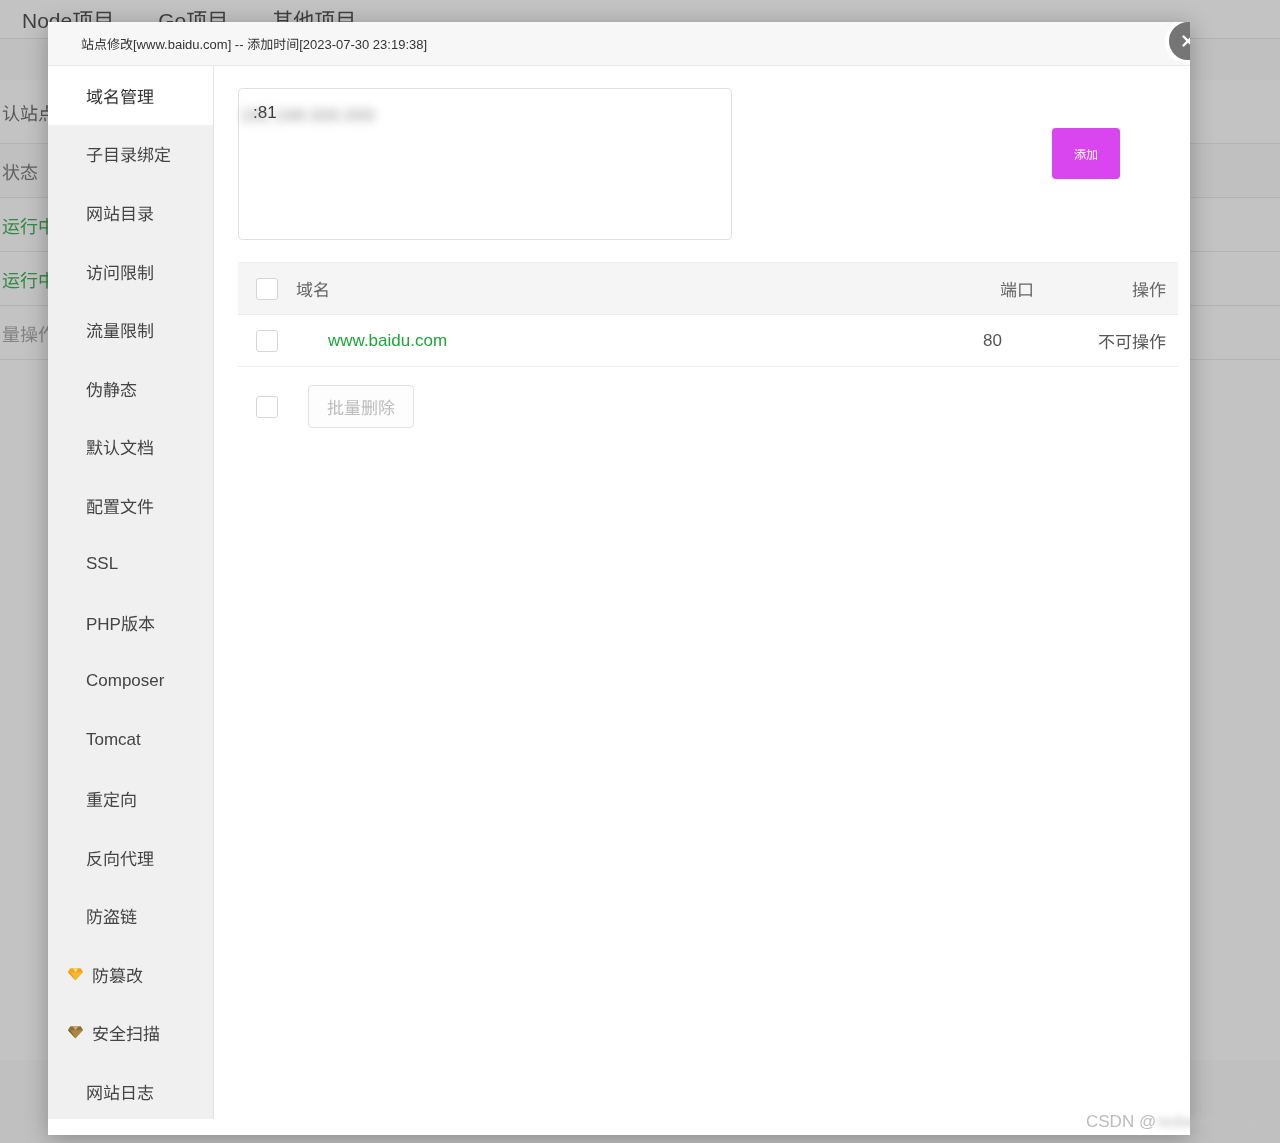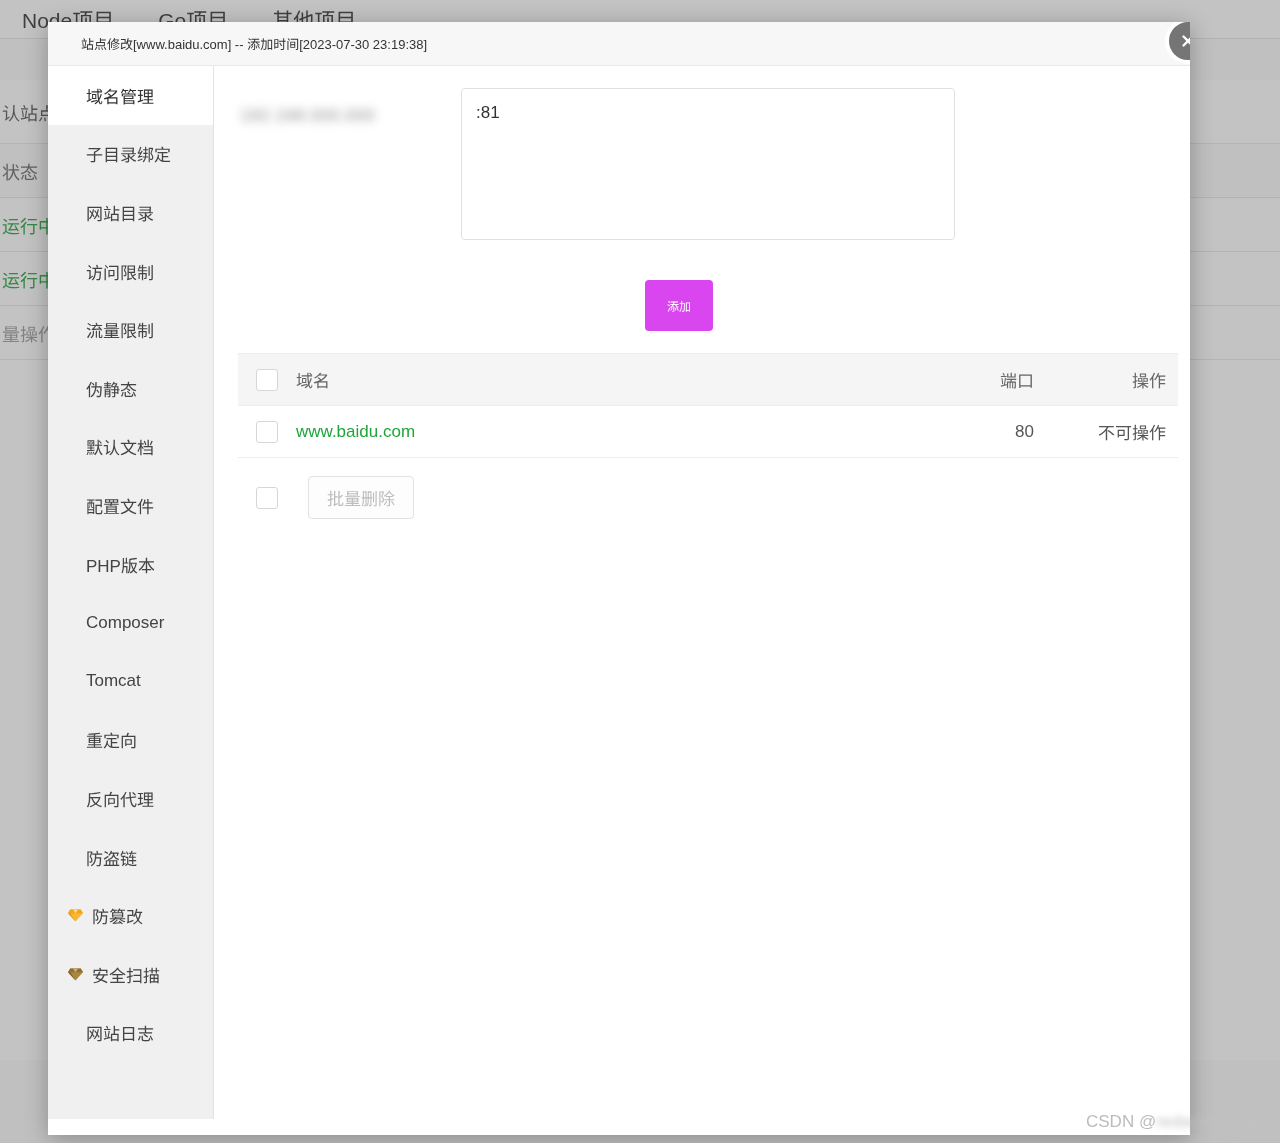--- a/index.html
+++ b/index.html
@@ -139,22 +139,21 @@
   
   .main {
     flex: 1 1 auto;
     background: #ffffff;
     padding: 22px 26px 0 24px;
     box-sizing: border-box;
     position: relative;
   }
   .add-zone {
     display: flex;
-    align-items: center;
-    flex-direction: column;
+    align-items: flex-start;
   }
   .domain-textarea {
     width: 494px;
     height: 152px;
     box-sizing: border-box;
     border: 1px solid #e0e0e0;
     border-radius: 4px;
     padding: 12px 14px;
     font-size: 17px;
     color: #333;
@@ -208,21 +207,21 @@
     align-items: center;
     height: 52px;
     box-sizing: border-box;
     border-bottom: 1px solid #ededed;
     font-size: 17px;
   }
   .tbl-row.head {
     background: #f5f5f5;
     color: #666;
   }
-  .tbl-row.body { background: #ffffff; color: #555; }
+  .tbl-row.body { background: #ffffff; color: #555; gap: 32px; }
   .c-check { width: 58px; flex: 0 0 58px; display: flex; justify-content: center; }
   .c-domain { flex: 1 1 auto; padding-left: 0; }
   .c-port { width: 120px; flex: 0 0 120px; text-align: right; }
   .c-op  { width: 132px; flex: 0 0 132px; text-align: right; padding-right: 12px; }
   .link-green { color: #20a53a; text-decoration: none; cursor: pointer; }
 
   .chk {
     width: 22px; height: 22px;
     box-sizing: border-box;
     border: 1px solid #d6d6d6;
@@ -323,20 +322,23 @@
           <span>流量限制</span>
         </div>
         <div class="side-item">
           <span>伪静态</span>
         </div>
         <div class="side-item">
           <span>默认文档</span>
         </div>
         <div class="side-item">
           <span>配置文件</span>
+        </div>
+        <div class="side-item">
+          <span>SSL</span>
         </div>
         <div class="side-item">
           <span>PHP版本</span>
         </div>
         <div class="side-item">
           <span>Composer</span>
         </div>
         <div class="side-item">
           <span>Tomcat</span>
         </div>

